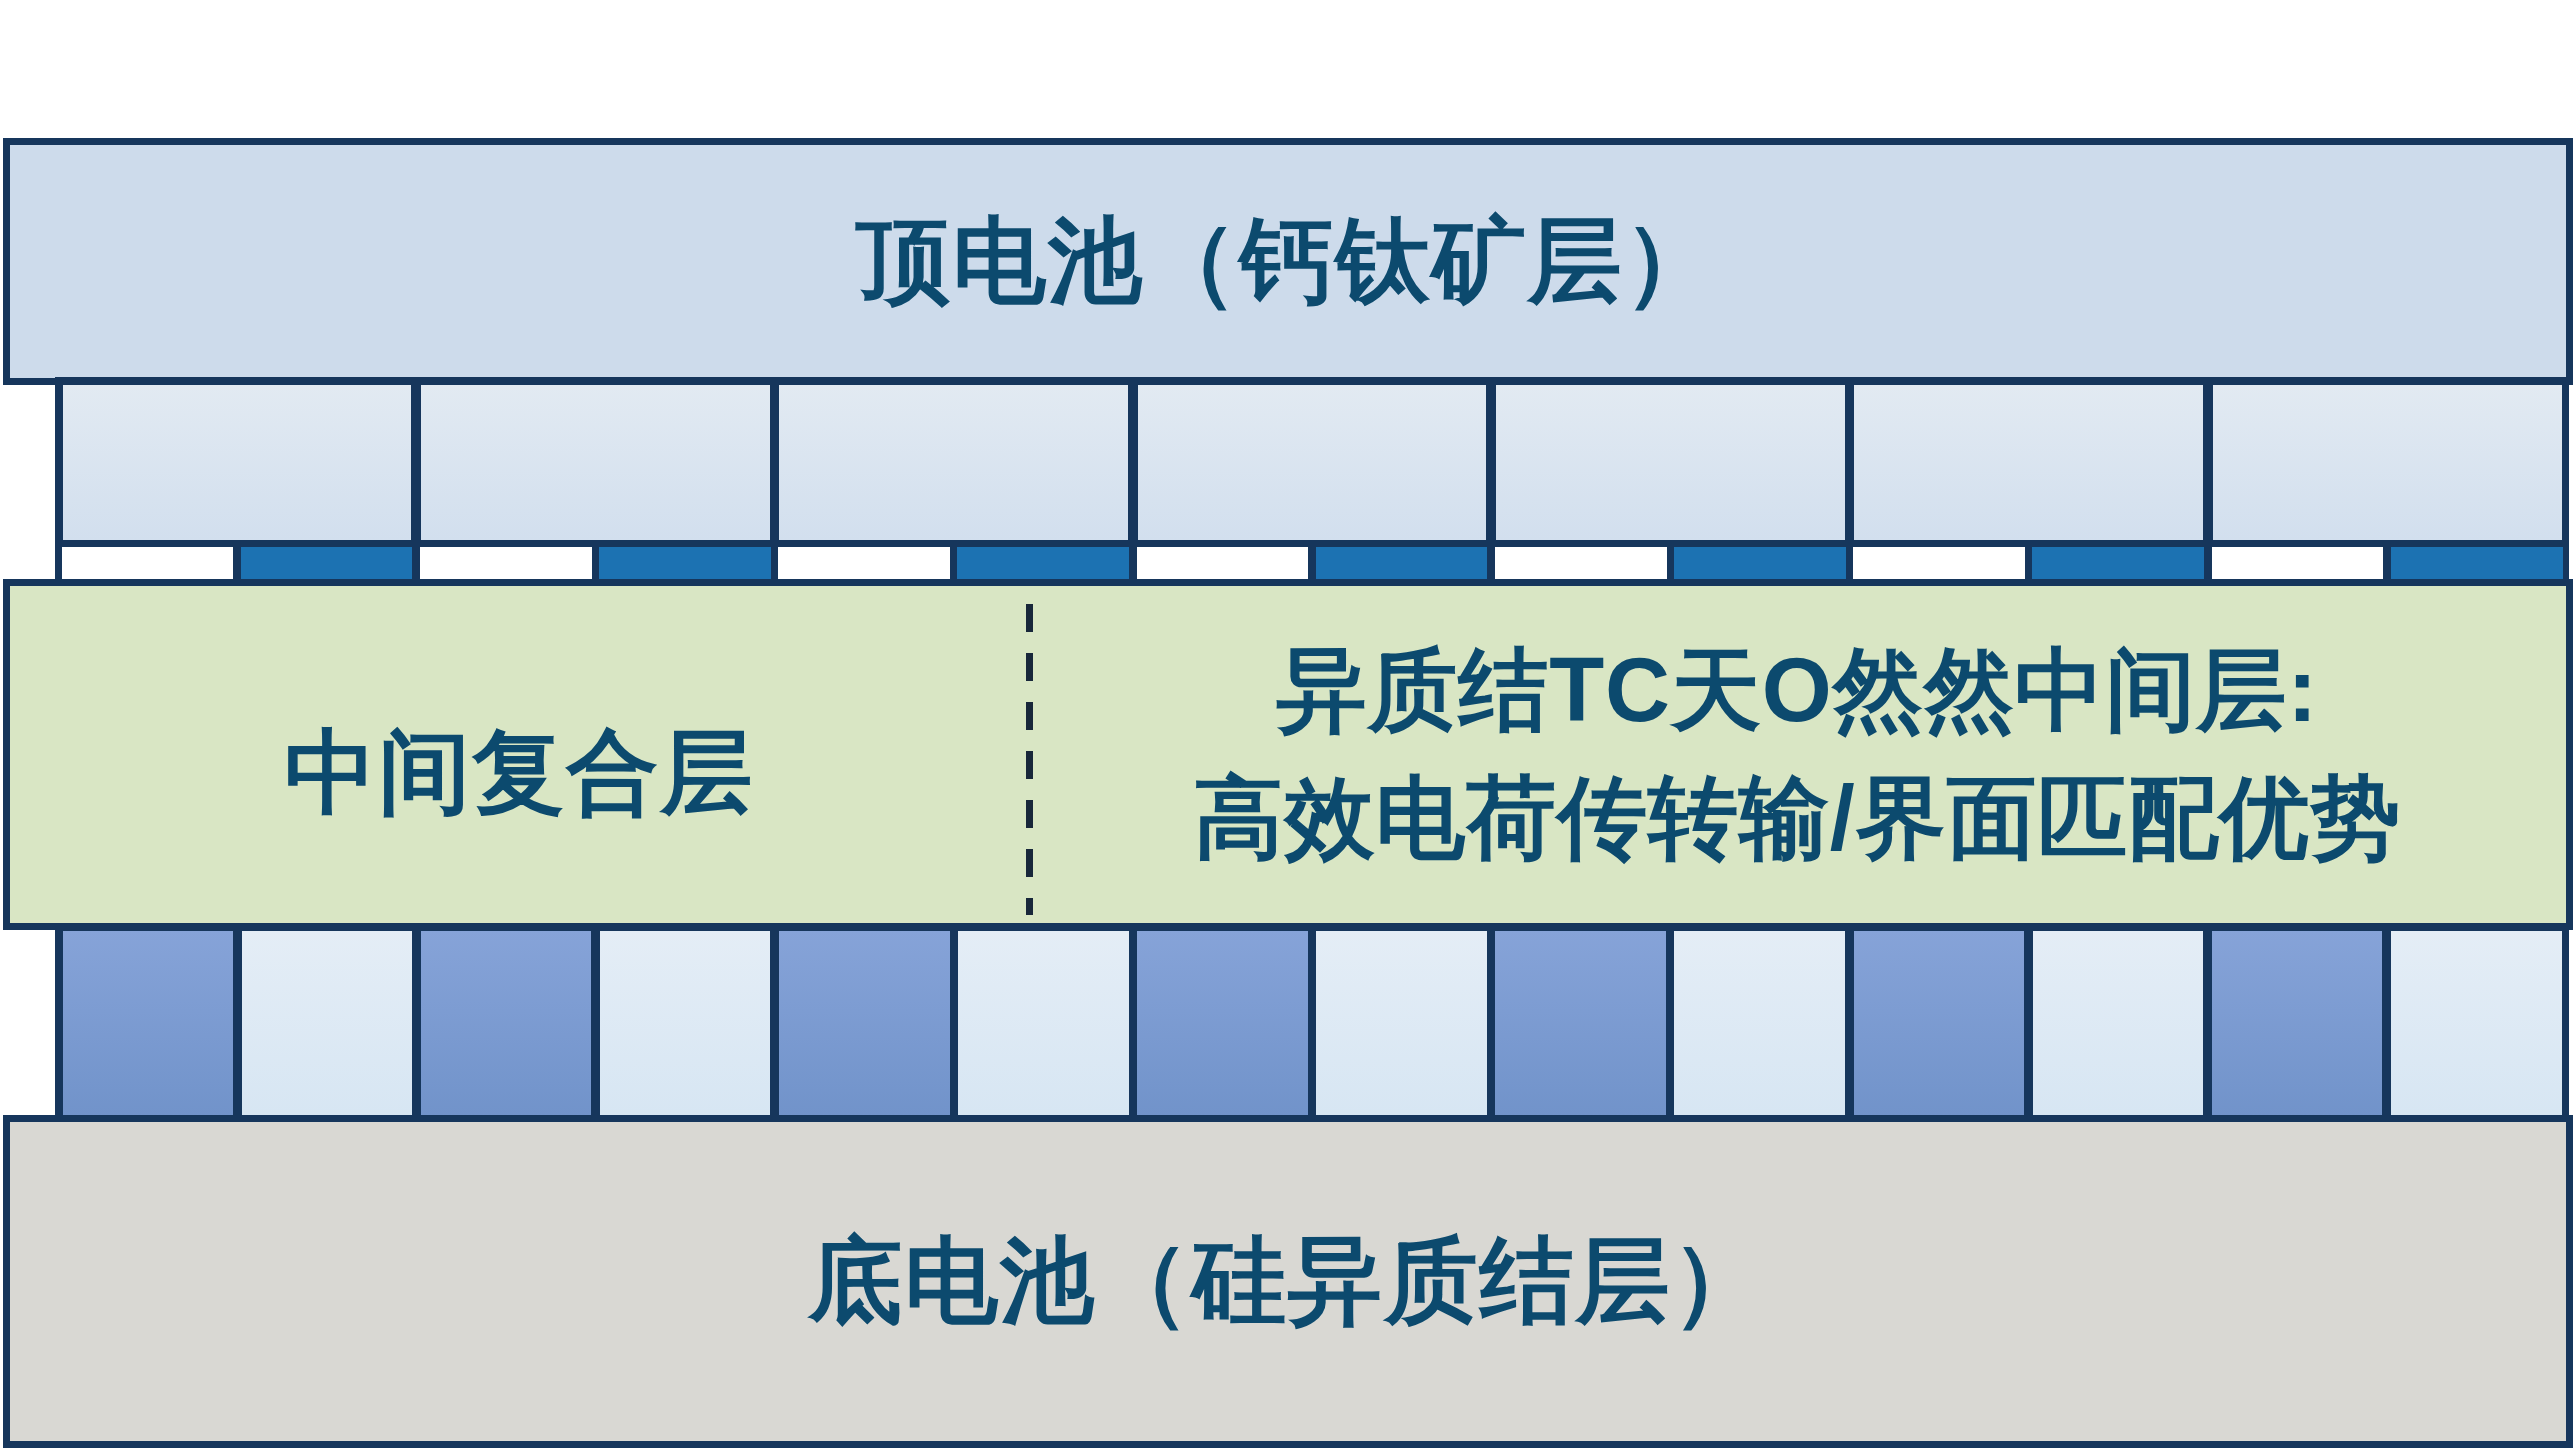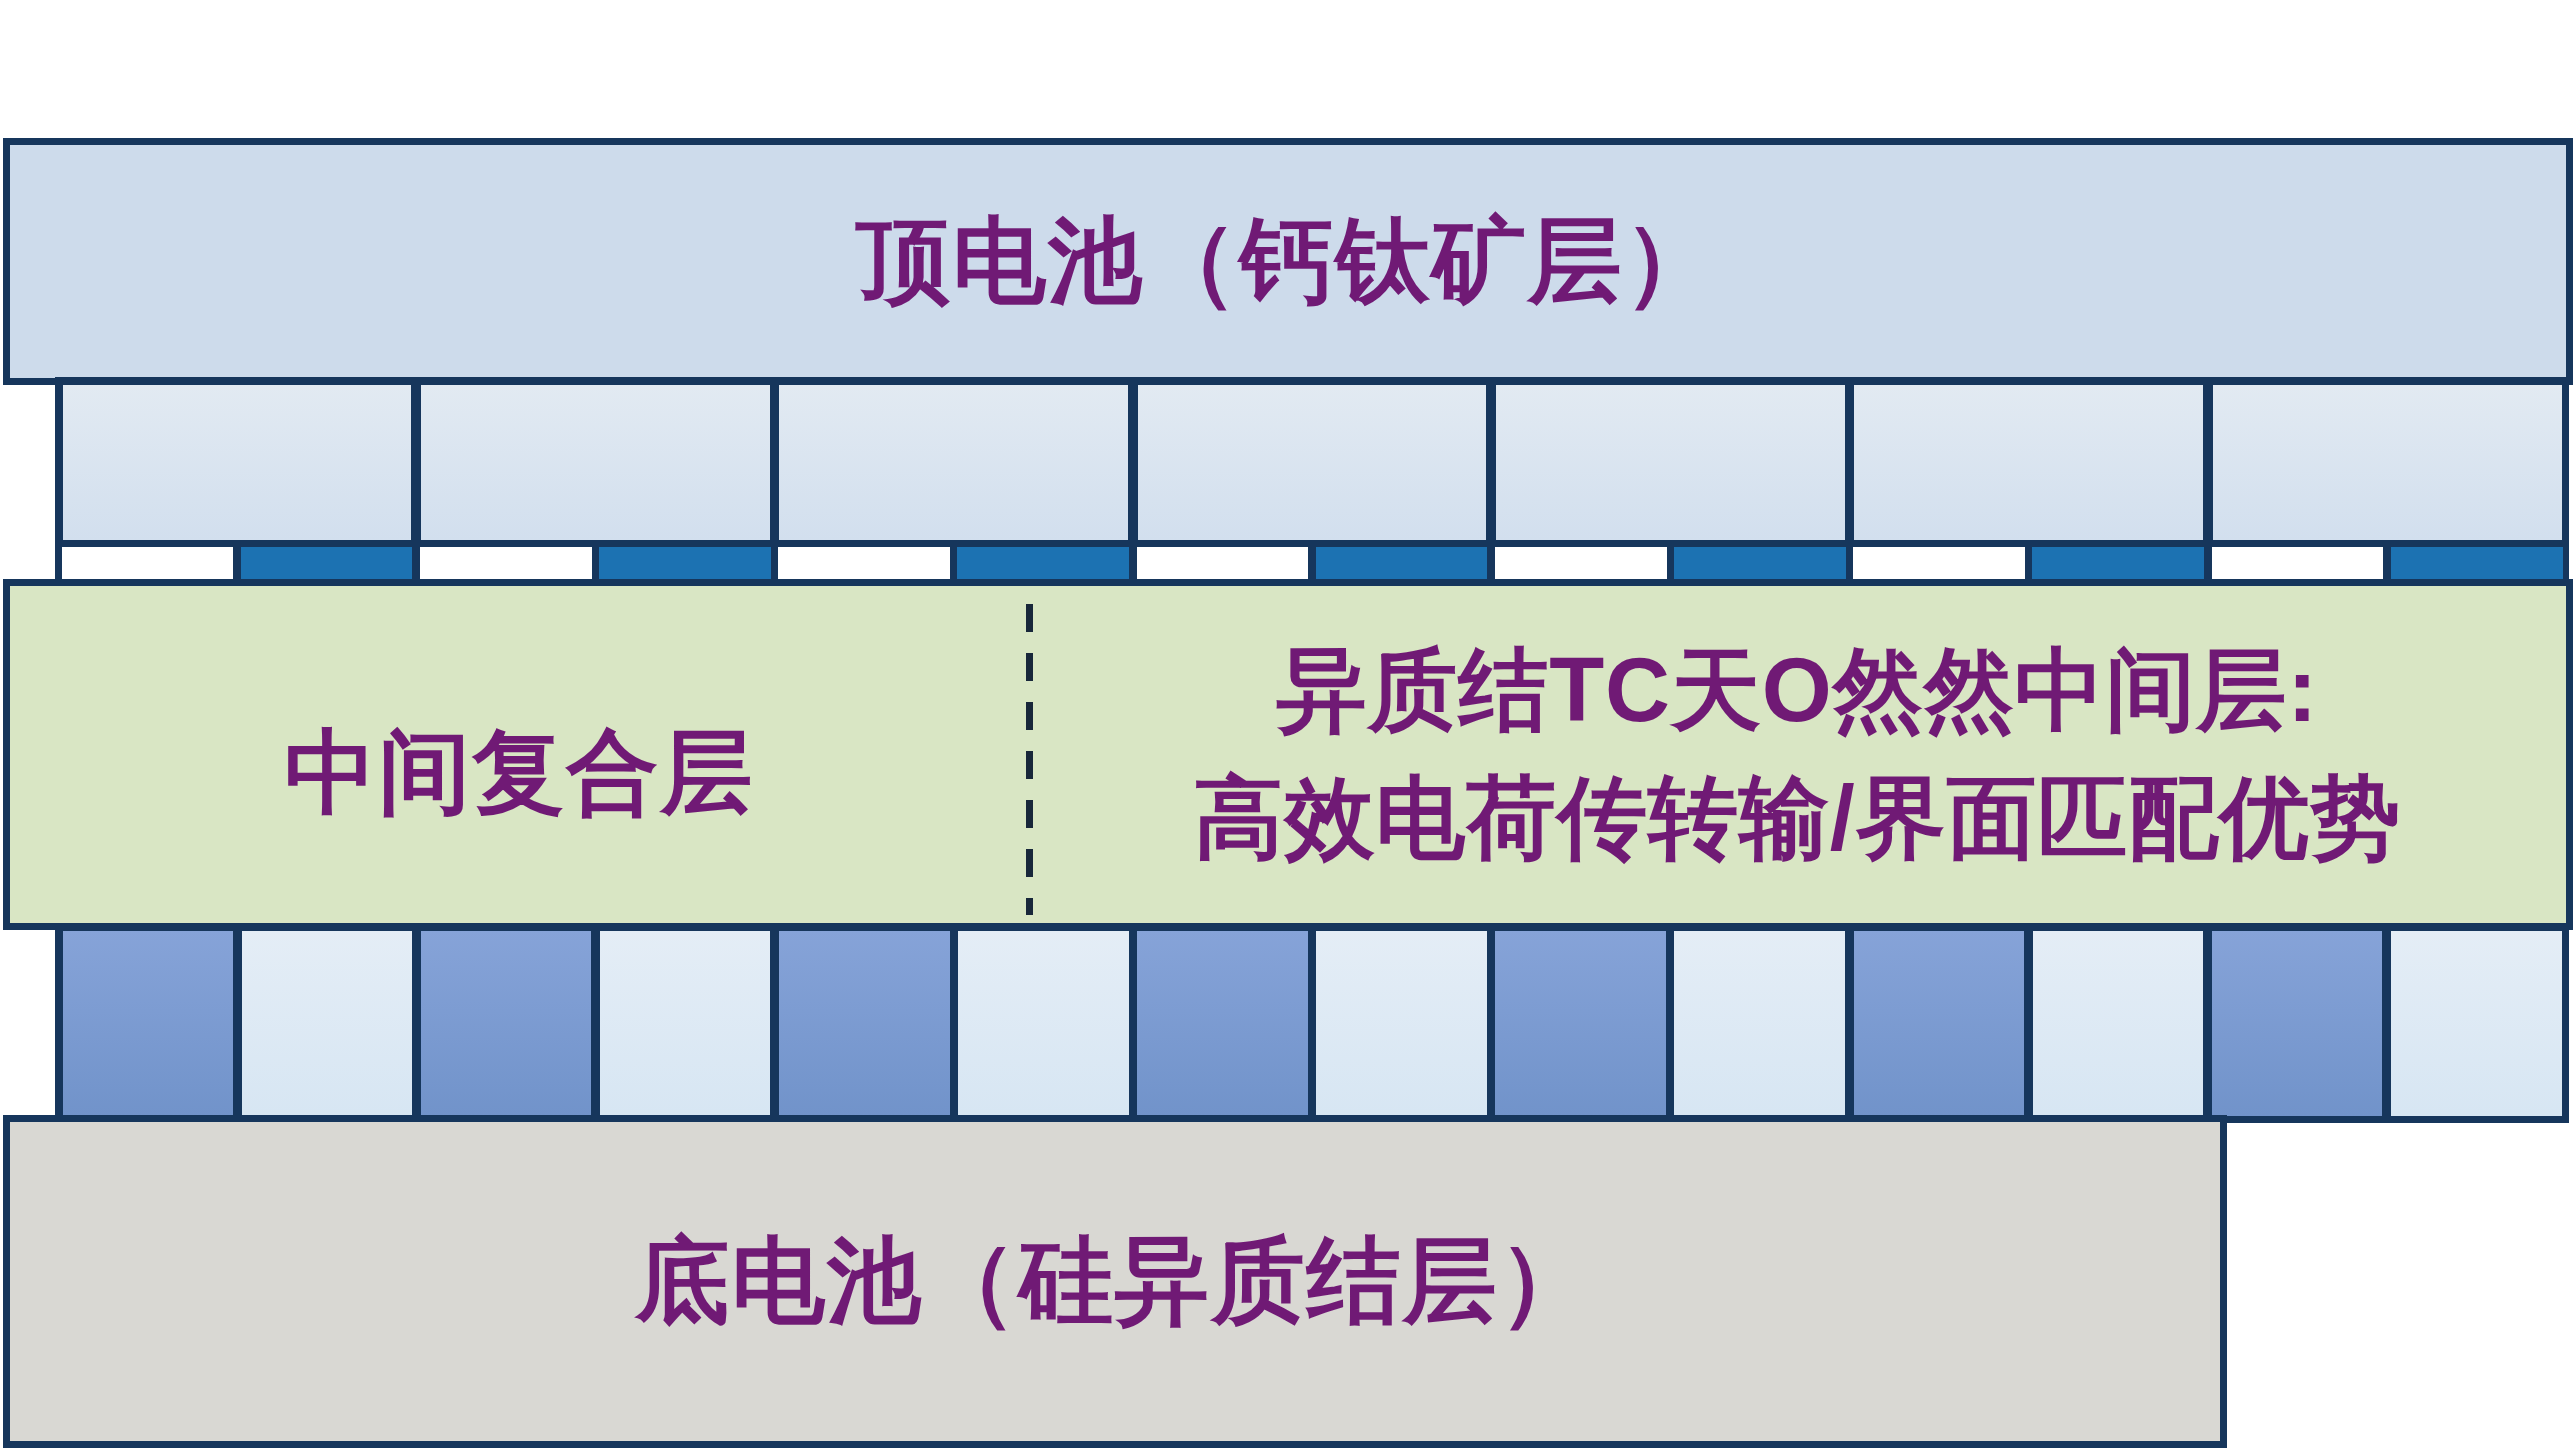--- a/index.html
+++ b/index.html
@@ -11,23 +11,23 @@
     overflow:hidden;
     font-family:"Liberation Sans","DejaVu Sans",sans-serif;
   }
   .box{
     position:absolute;
     border:7.5px solid #16365c;
     display:flex;align-items:center;justify-content:center;
   }
   .top-box{left:2.8px;top:138px;width:2570px;height:247px;background:#cddbeb;}
   .green-box{left:2.8px;top:579px;width:2570px;height:351px;background:#d9e6c4;justify-content:flex-start;}
-  .gray-box{left:2.8px;top:1115px;width:2224px;height:333px;background:#d9d8d3;}
+  .gray-box{left:2.8px;top:1115px;width:2570px;height:333px;background:#d9d8d3;}
   .box-label{
-    font-weight:700;color:#701a75;font-size:94px;letter-spacing:1.9px;white-space:nowrap;
+    font-weight:700;color:#0c4a6e;font-size:94px;letter-spacing:1.9px;white-space:nowrap;
   }
   .grid-row{position:absolute;display:flex;background:#16365c;}
   .row1{left:55px;top:377px;width:2514px;height:170px;padding:7.5px;gap:9.4px;}
   .row2{left:55px;top:540px;width:2514px;height:47px;padding:6.6px;gap:7.5px;}
   .row3{left:55px;top:923px;width:2514px;height:200px;padding:7.5px;gap:8.5px;}
   .rcell{flex:1 1 0;}
   .cell-light{background:linear-gradient(180deg,#e2eaf2 0%,#d2dfee 100%);}
   .seg-white{background:#ffffff;}
   .seg-blue{background:#1c72b2;}
   .blk-blue{background:linear-gradient(180deg,#86a3d8 0%,#7193ca 100%);}

